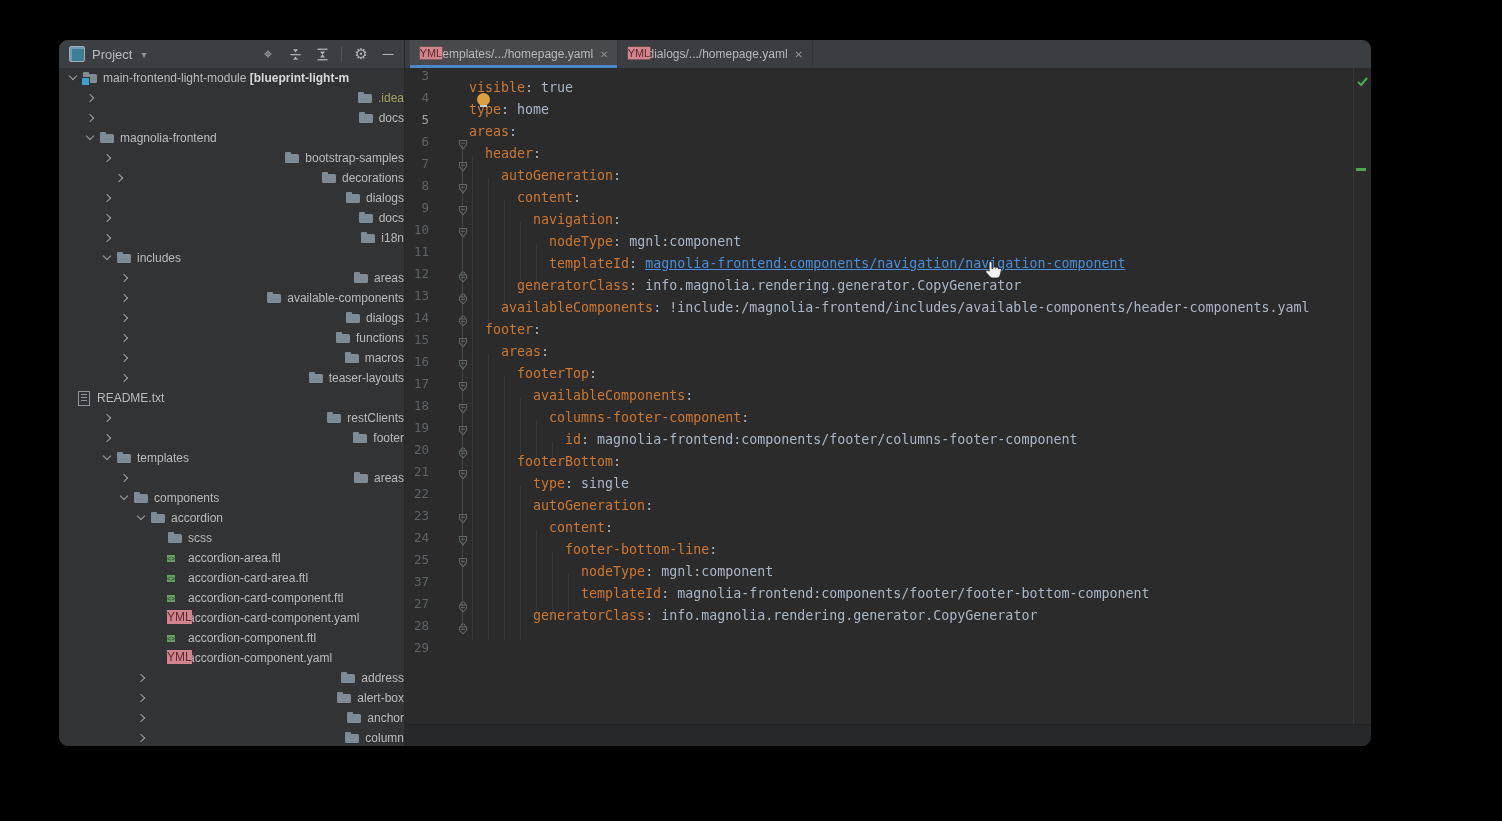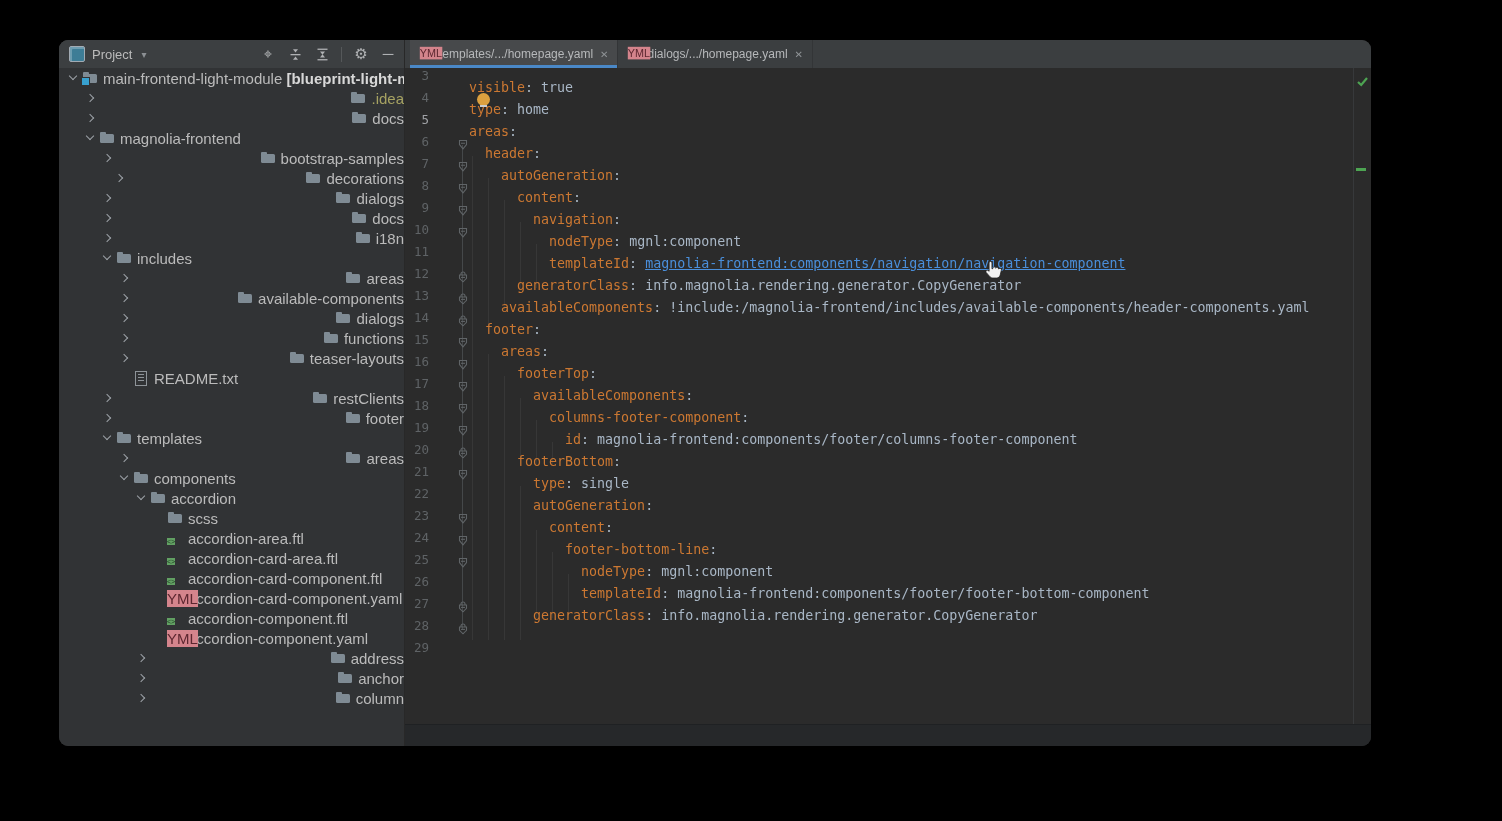--- a/index.html
+++ b/index.html
@@ -15,21 +15,21 @@
   .proj-btn{display:flex;align-items:center;gap:7px;cursor:default;}
   .proj-ic{width:14px;height:14px;border:1px solid #A2ABB3;border-radius:2px;background:#3D7D96;
     box-shadow:inset 2px 2px 0 rgba(255,255,255,0.25);}
   .proj-caret{color:#8C9094;font-size:10px;margin-left:2px;}
   .header-icons{margin-left:auto;display:flex;align-items:center;gap:11px;}
   .hdr-ic{width:16px;height:16px;display:flex;align-items:center;justify-content:center;
     color:#AFB1B3;font-size:15px;line-height:16px;}
   .hdr-sep{width:1px;height:15px;background:#55585A;}
   .tree{flex:1;overflow:hidden;padding-top:0;}
   .tree-row{height:20px;display:flex;align-items:center;white-space:nowrap;color:var(--ui-text);
-    font-size:15px;cursor:default;}
+    font-size:12px;cursor:default;}
   .tree-row .lbl.muted{color:var(--tree-muted);}
   .tree-row b{color:#D8D8D8;font-weight:bold;}
   .chev{width:17px;height:17px;flex:none;position:relative;}
   .chev.right::before,.chev.down::before{content:"";position:absolute;left:5px;top:5px;width:5px;height:5px;
     border-right:1.6px solid #9DA2A8;border-bottom:1.6px solid #9DA2A8;}
   .chev.right::before{transform:rotate(-45deg);}
   .chev.down::before{transform:rotate(45deg);left:5px;top:3px;}
   .ic{width:16px;height:16px;flex:none;position:relative;margin-right:5px;}
   .ic-folder::before,.ic-module-folder::before{content:"";position:absolute;left:1px;top:4px;width:14px;height:9px;
     background:var(--folder-gray);border-radius:1.5px;}
@@ -182,23 +182,28 @@
             <span class="lbl">dialogs</span>
           </div>
           <div class="tree-row" style="padding-left: 57px;">
             <span class="chev right"></span>
             <span class="ic ic-folder"></span>
             <span class="lbl">functions</span>
           </div>
           <div class="tree-row" style="padding-left: 57px;">
             <span class="chev right"></span>
             <span class="ic ic-folder"></span>
+            <span class="lbl">macros</span>
+          </div>
+          <div class="tree-row" style="padding-left: 57px;">
+            <span class="chev right"></span>
+            <span class="ic ic-folder"></span>
             <span class="lbl">teaser-layouts</span>
           </div>
-          <div class="tree-row" style="padding-left: 57px;">
+          <div class="tree-row" style="">
             <span class="chev "></span>
             <span class="ic ic-txt-file"></span>
             <span class="lbl">README.txt</span>
           </div>
           <div class="tree-row" style="padding-left: 40px;">
             <span class="chev right"></span>
             <span class="ic ic-folder"></span>
             <span class="lbl">restClients</span>
           </div>
           <div class="tree-row" style="padding-left: 40px;">
@@ -258,20 +263,25 @@
           </div>
           <div class="tree-row" style="padding-left: 91px;">
             <span class="chev "></span>
             <span class="ic ic-yaml-file"></span>
             <span class="lbl">accordion-component.yaml</span>
           </div>
           <div class="tree-row" style="padding-left: 74px;">
             <span class="chev right"></span>
             <span class="ic ic-folder"></span>
             <span class="lbl">address</span>
+          </div>
+          <div class="tree-row" style="padding-left: 74px;">
+            <span class="chev right"></span>
+            <span class="ic ic-folder"></span>
+            <span class="lbl">alert-box</span>
           </div>
           <div class="tree-row" style="padding-left: 74px;">
             <span class="chev right"></span>
             <span class="ic ic-folder"></span>
             <span class="lbl">anchor</span>
           </div>
           <div class="tree-row" style="padding-left: 74px;">
             <span class="chev right"></span>
             <span class="ic ic-folder"></span>
             <span class="lbl">column</span>
@@ -311,21 +321,21 @@
             <div class="ln">16</div>
             <div class="ln">17</div>
             <div class="ln">18</div>
             <div class="ln">19</div>
             <div class="ln">20</div>
             <div class="ln">21</div>
             <div class="ln">22</div>
             <div class="ln">23</div>
             <div class="ln">24</div>
             <div class="ln">25</div>
-            <div class="ln">26</div>
+            <div class="ln">37</div>
             <div class="ln">27</div>
             <div class="ln">28</div>
             <div class="ln">29</div>
           </div>
         <div class="marks" id="marks">
             <div class="mk"></div>
             <div class="mk"></div>
             <div class="mk"></div>
             <div class="mk">
               <svg width="12" height="12" viewBox="0 0 12 12">

